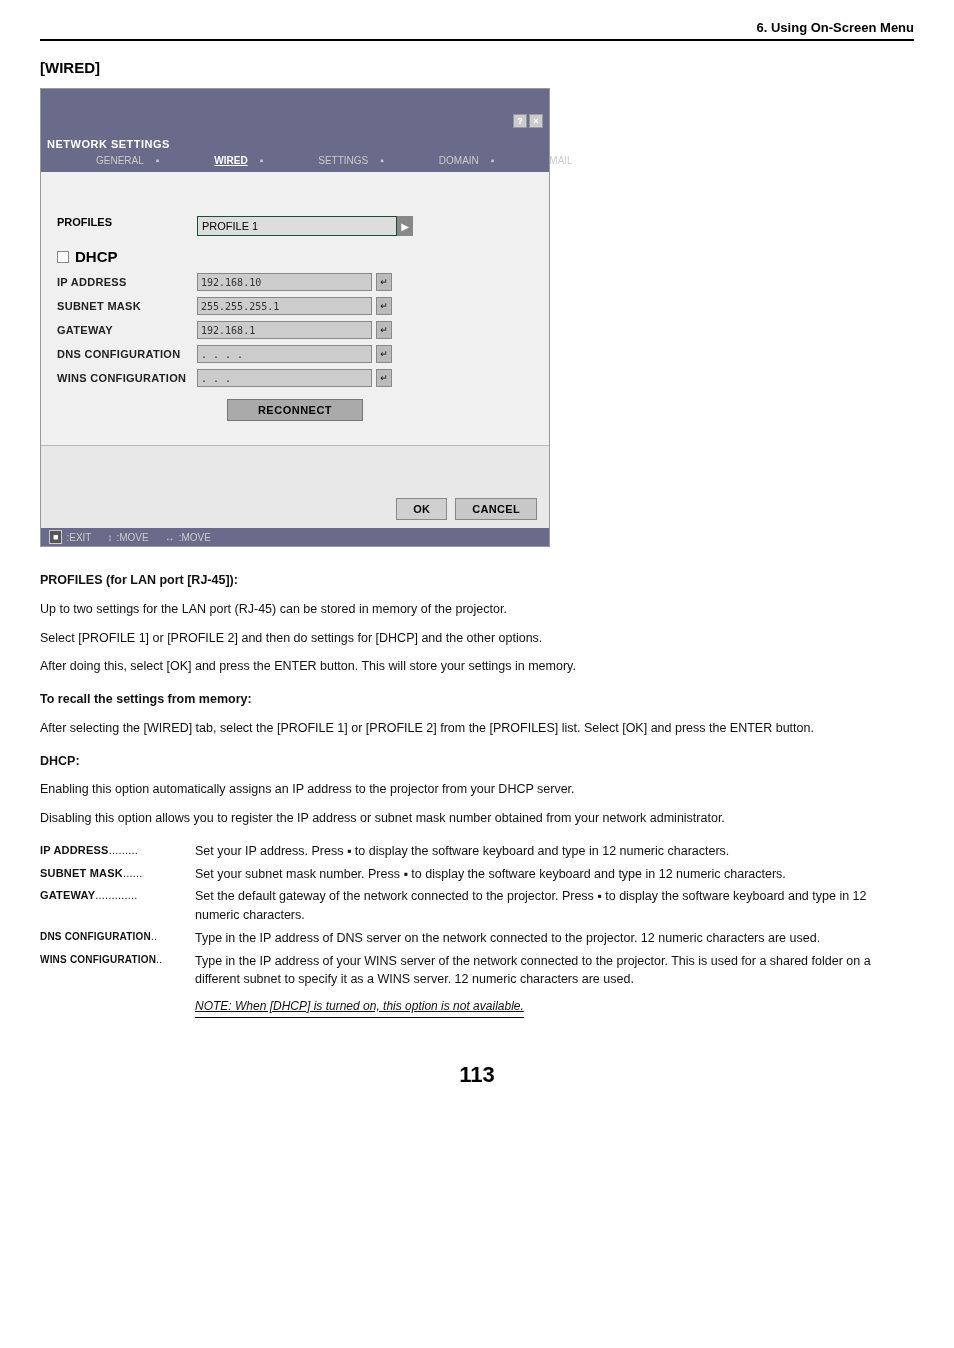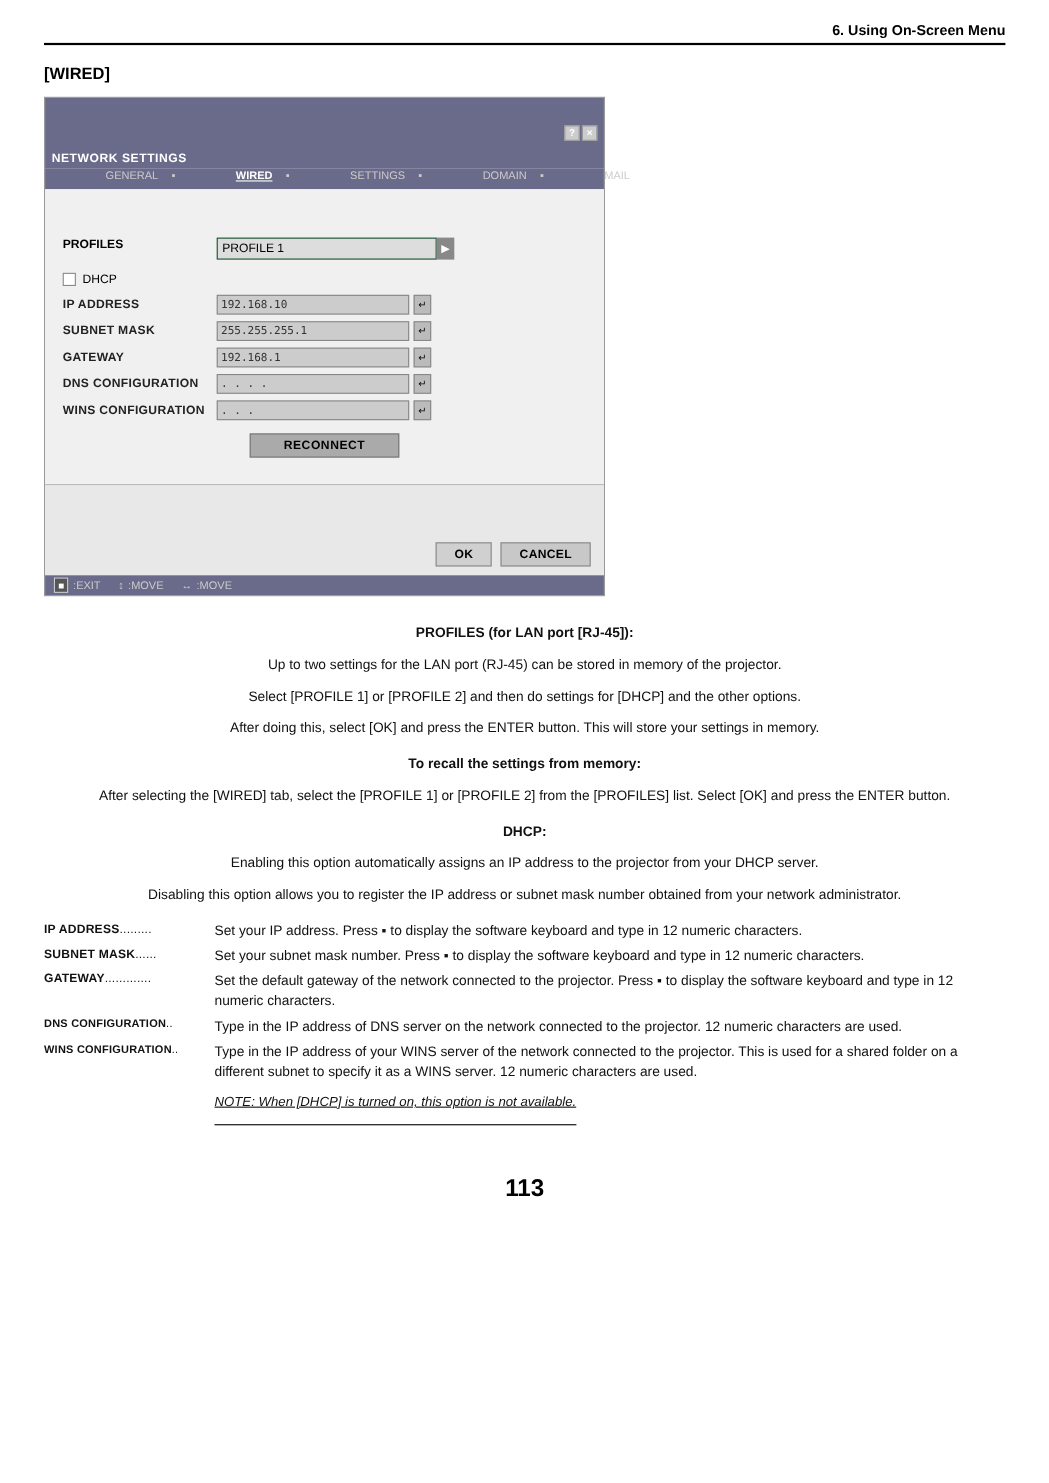--- a/index.html
+++ b/index.html
@@ -143,22 +143,22 @@
       gap: 6px;
       margin-bottom: 8px;
     }
     .dhcp-checkbox {
       width: 12px;
       height: 12px;
       border: 1px solid #888;
       background: #fff;
     }
     .dhcp-label {
-      font-size: 11px;
-      font-weight: normal;
+      font-size: 15px;
+      font-weight: bold;
       text-transform: uppercase;
     }
 
     .profiles-row {
       display: flex;
       align-items: flex-start;
       margin-bottom: 12px;
       margin-top: 32px;
     }
     .profiles-label {
@@ -245,21 +245,20 @@
       line-height: 1.5;
       color: #111;
     }
 
     .content p {
       margin-bottom: 10px;
     }
 
     .content .block {
       margin-bottom: 14px;
-      text-align: center;
     }
 
     .content .bold-label {
       font-weight: bold;
     }
 
     .definition-list {
       margin-bottom: 32px;
     }
     .def-row {
@@ -280,21 +279,21 @@
       flex: 1;
     }
 
     .note-italic {
       font-style: italic;
       text-decoration: underline;
       font-size: 12px;
       display: block;
       margin: 4px 0;
       border-bottom: 1px solid #000;
-      padding-bottom: 12px;
+      padding-bottom: 2px;
     }
 
     
     .page-number {
       text-align: center;
       font-size: 22px;
       font-weight: bold;
       margin-top: 40px;
     }
   </style>

